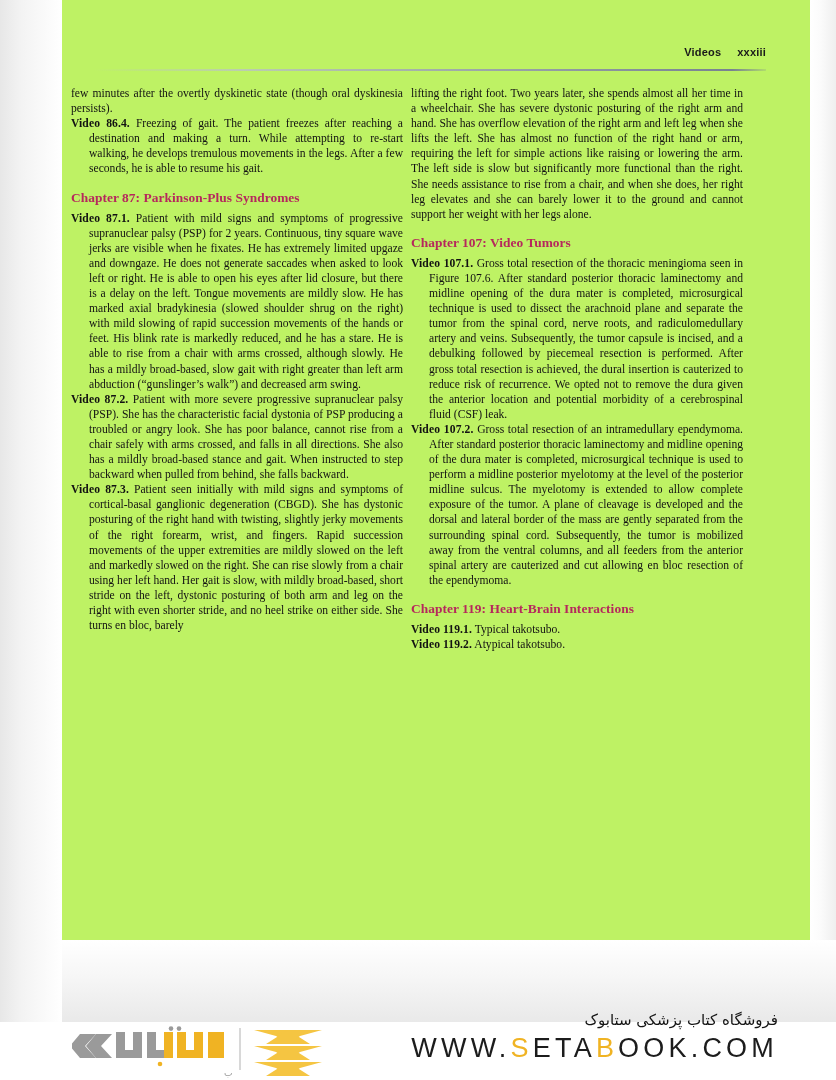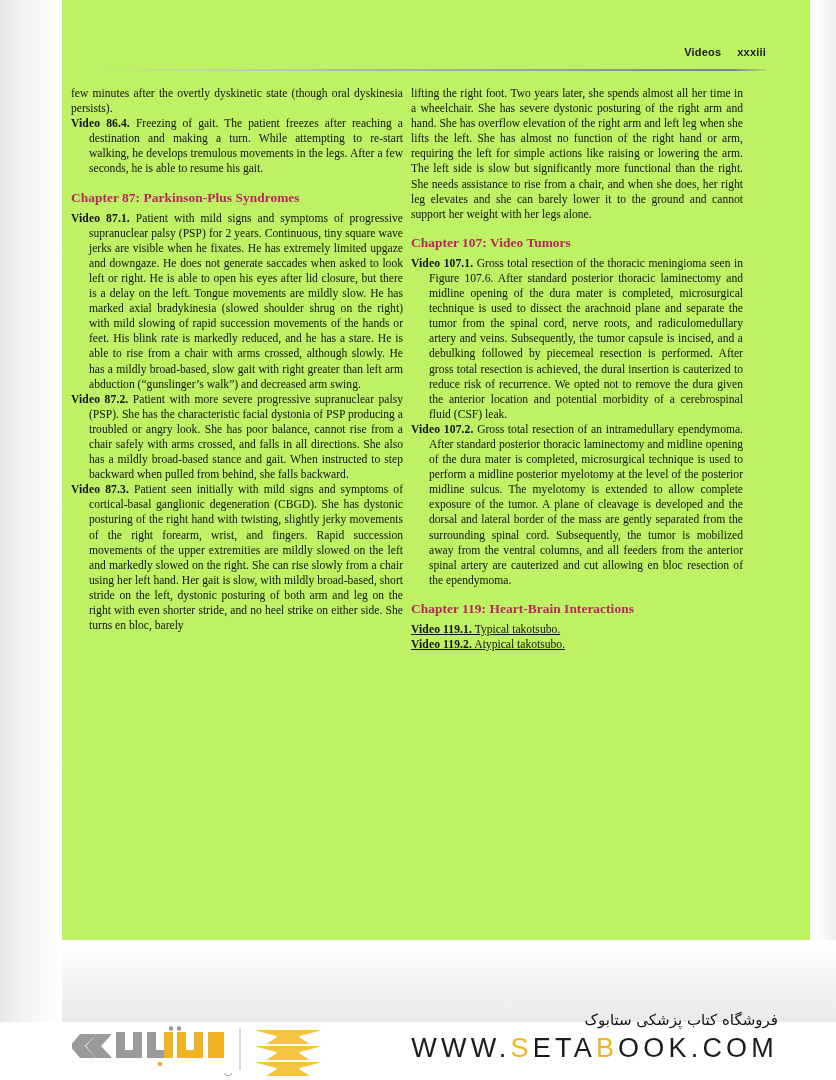--- a/index.html
+++ b/index.html
@@ -115,21 +115,21 @@
     font-size: 13.4px;
     line-height: 16px;
     font-weight: bold;
     color: #b6285c;
     text-align: left;
     letter-spacing: 0.05px;
   }
   .column > *:first-child { margin-top: 0; }
 
   
-  p.entry.short { text-align: left; text-decoration: underline; }
+  p.entry.short { text-align: left; }
 
   
   #footer-band {
     position: absolute;
     left: 0;
     top: 1022px;
     width: 836px;
     height: 58px;
     background: #ffffff;
   }

